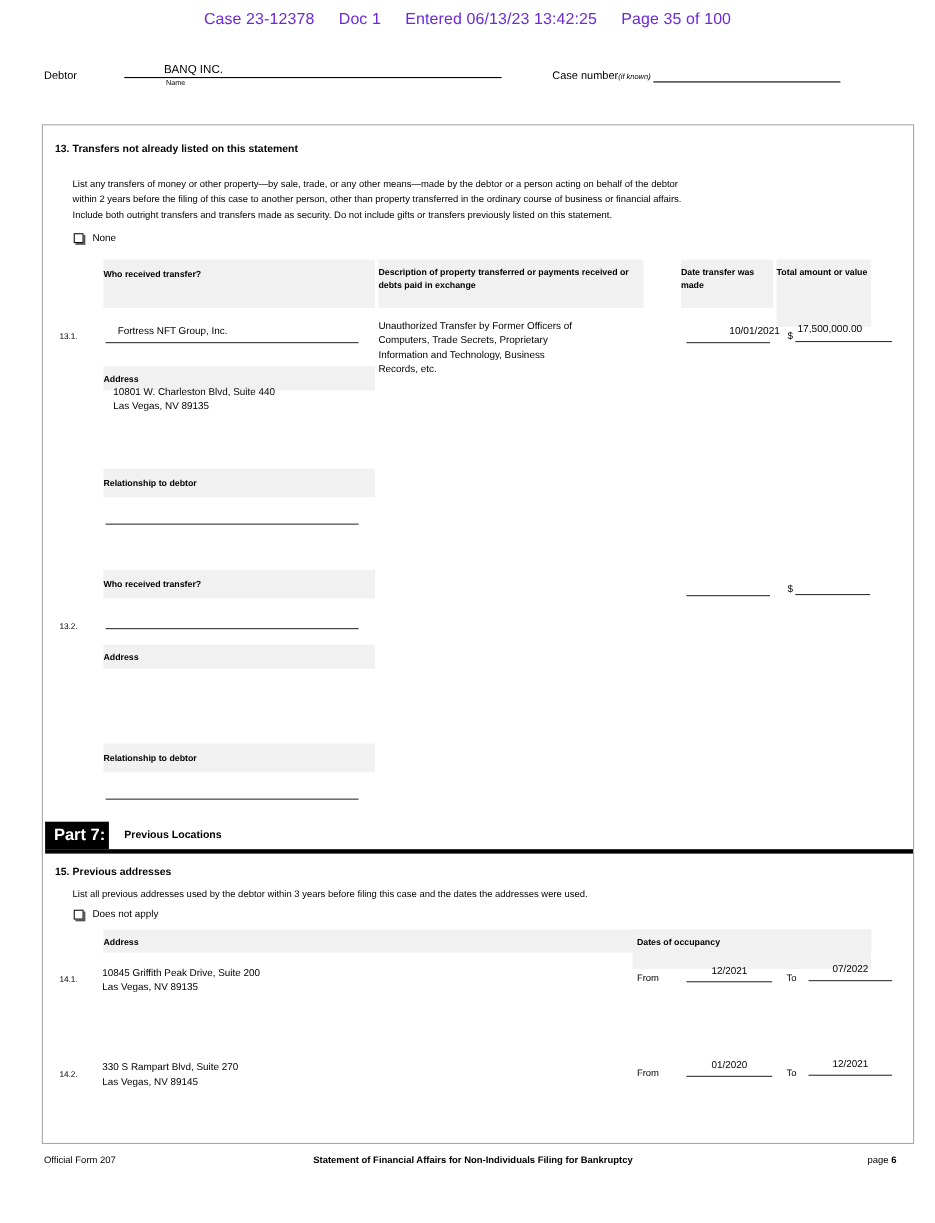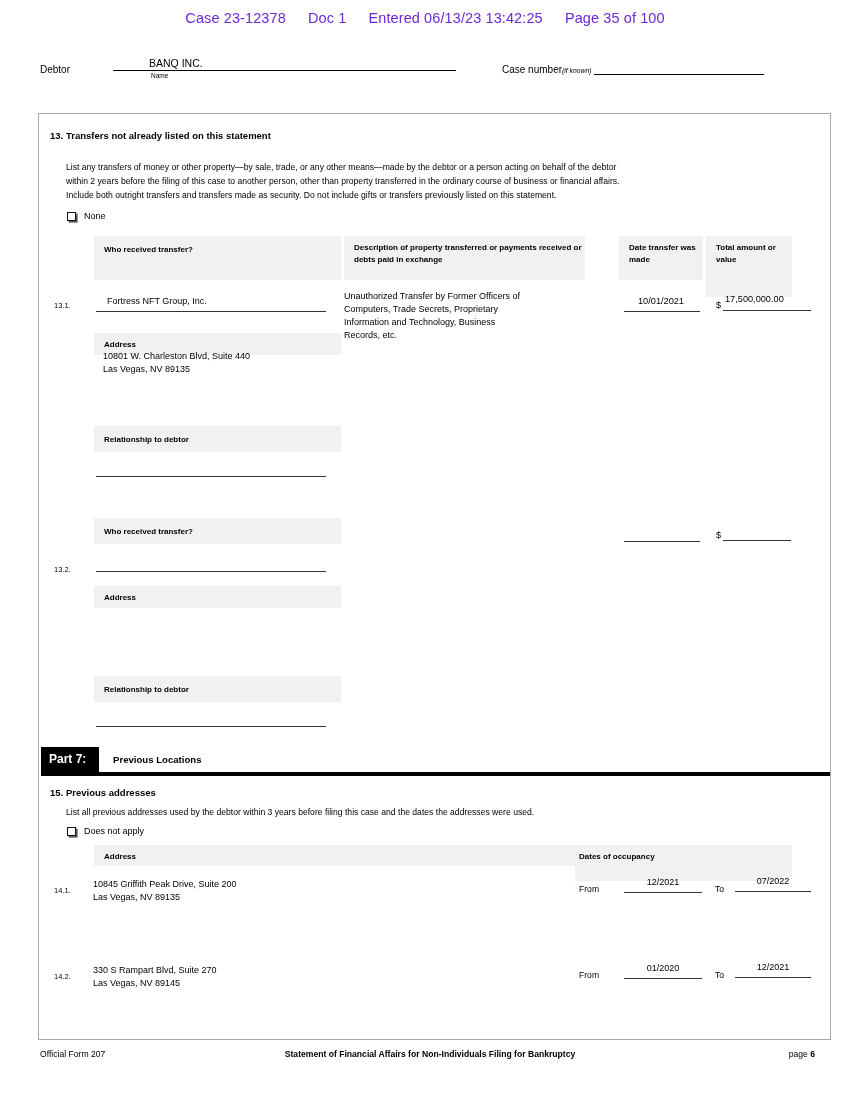--- a/index.html
+++ b/index.html
@@ -129,21 +129,21 @@
   }
 
   
   .cell-head {
     position: absolute;
     background: #f1f1f1;
     font-size: 8px;
     font-weight: bold;
     line-height: 11.5px;
     box-sizing: border-box;
-    padding: 8px 0 0 10px;
+    padding: 8px 0 0 0;
   }
 
   
   .row-num {
     position: absolute;
     font-size: 7.5px;
   }
   .entry-text {
     position: absolute;
     font-size: 9px;
@@ -174,21 +174,21 @@
     height: 25px;
   }
   .part-tag {
     position: absolute;
     left: 0;
     top: 0;
     width: 58px;
     height: 25px;
     background: #000;
     color: #fff;
-    font-size: 12px;
+    font-size: 15px;
     font-weight: bold;
     line-height: 25px;
     padding-left: 8px;
     box-sizing: border-box;
   }
   .part-name {
     position: absolute;
     left: 72px;
     top: 0;
     height: 25px;
@@ -277,21 +277,21 @@
 
   <div class="row-num" style="left:15px; top:187px;">13.1.</div>
   <div class="entry-text" style="left:68px; top:181px;">Fortress NFT Group, Inc.</div>
   <div class="underline" style="left:57px; top:197px; width:230px;"></div>
 
   <div class="entry-desc" style="left:305px; top:176px; width:270px;">Unauthorized Transfer by Former Officers of</div>
   <div class="entry-desc" style="left:305px; top:189px; width:270px;">Computers, Trade Secrets, Proprietary</div>
   <div class="entry-desc" style="left:305px; top:202px; width:270px;">Information and Technology, Business</div>
   <div class="entry-desc" style="left:305px; top:215px; width:270px;">Records,  etc.</div>
 
-  <div class="amount-text" style="left:599px; top:182px;">10/01/2021</div>
+  <div class="amount-text" style="left:624px; top:182px;">10/01/2021</div>
   <div class="underline" style="left:585px; top:197px; width:76px;"></div>
 
   <div class="dollar" style="left:677px; top:186px;">$</div>
   <div class="amount-text" style="left:686px; top:180px;">17,500,000.00</div>
   <div class="underline" style="left:684px; top:196px; width:88px;"></div>
 
   <div class="cell-head" style="left:55px; top:219px; width:247px; height:22px; padding-top:6px;">Address</div>
   <div class="entry-text" style="left:64px; top:236px;">10801 W. Charleston Blvd, Suite 440</div>
   <div class="entry-text" style="left:64px; top:249px;">Las Vegas, NV 89135</div>
 

